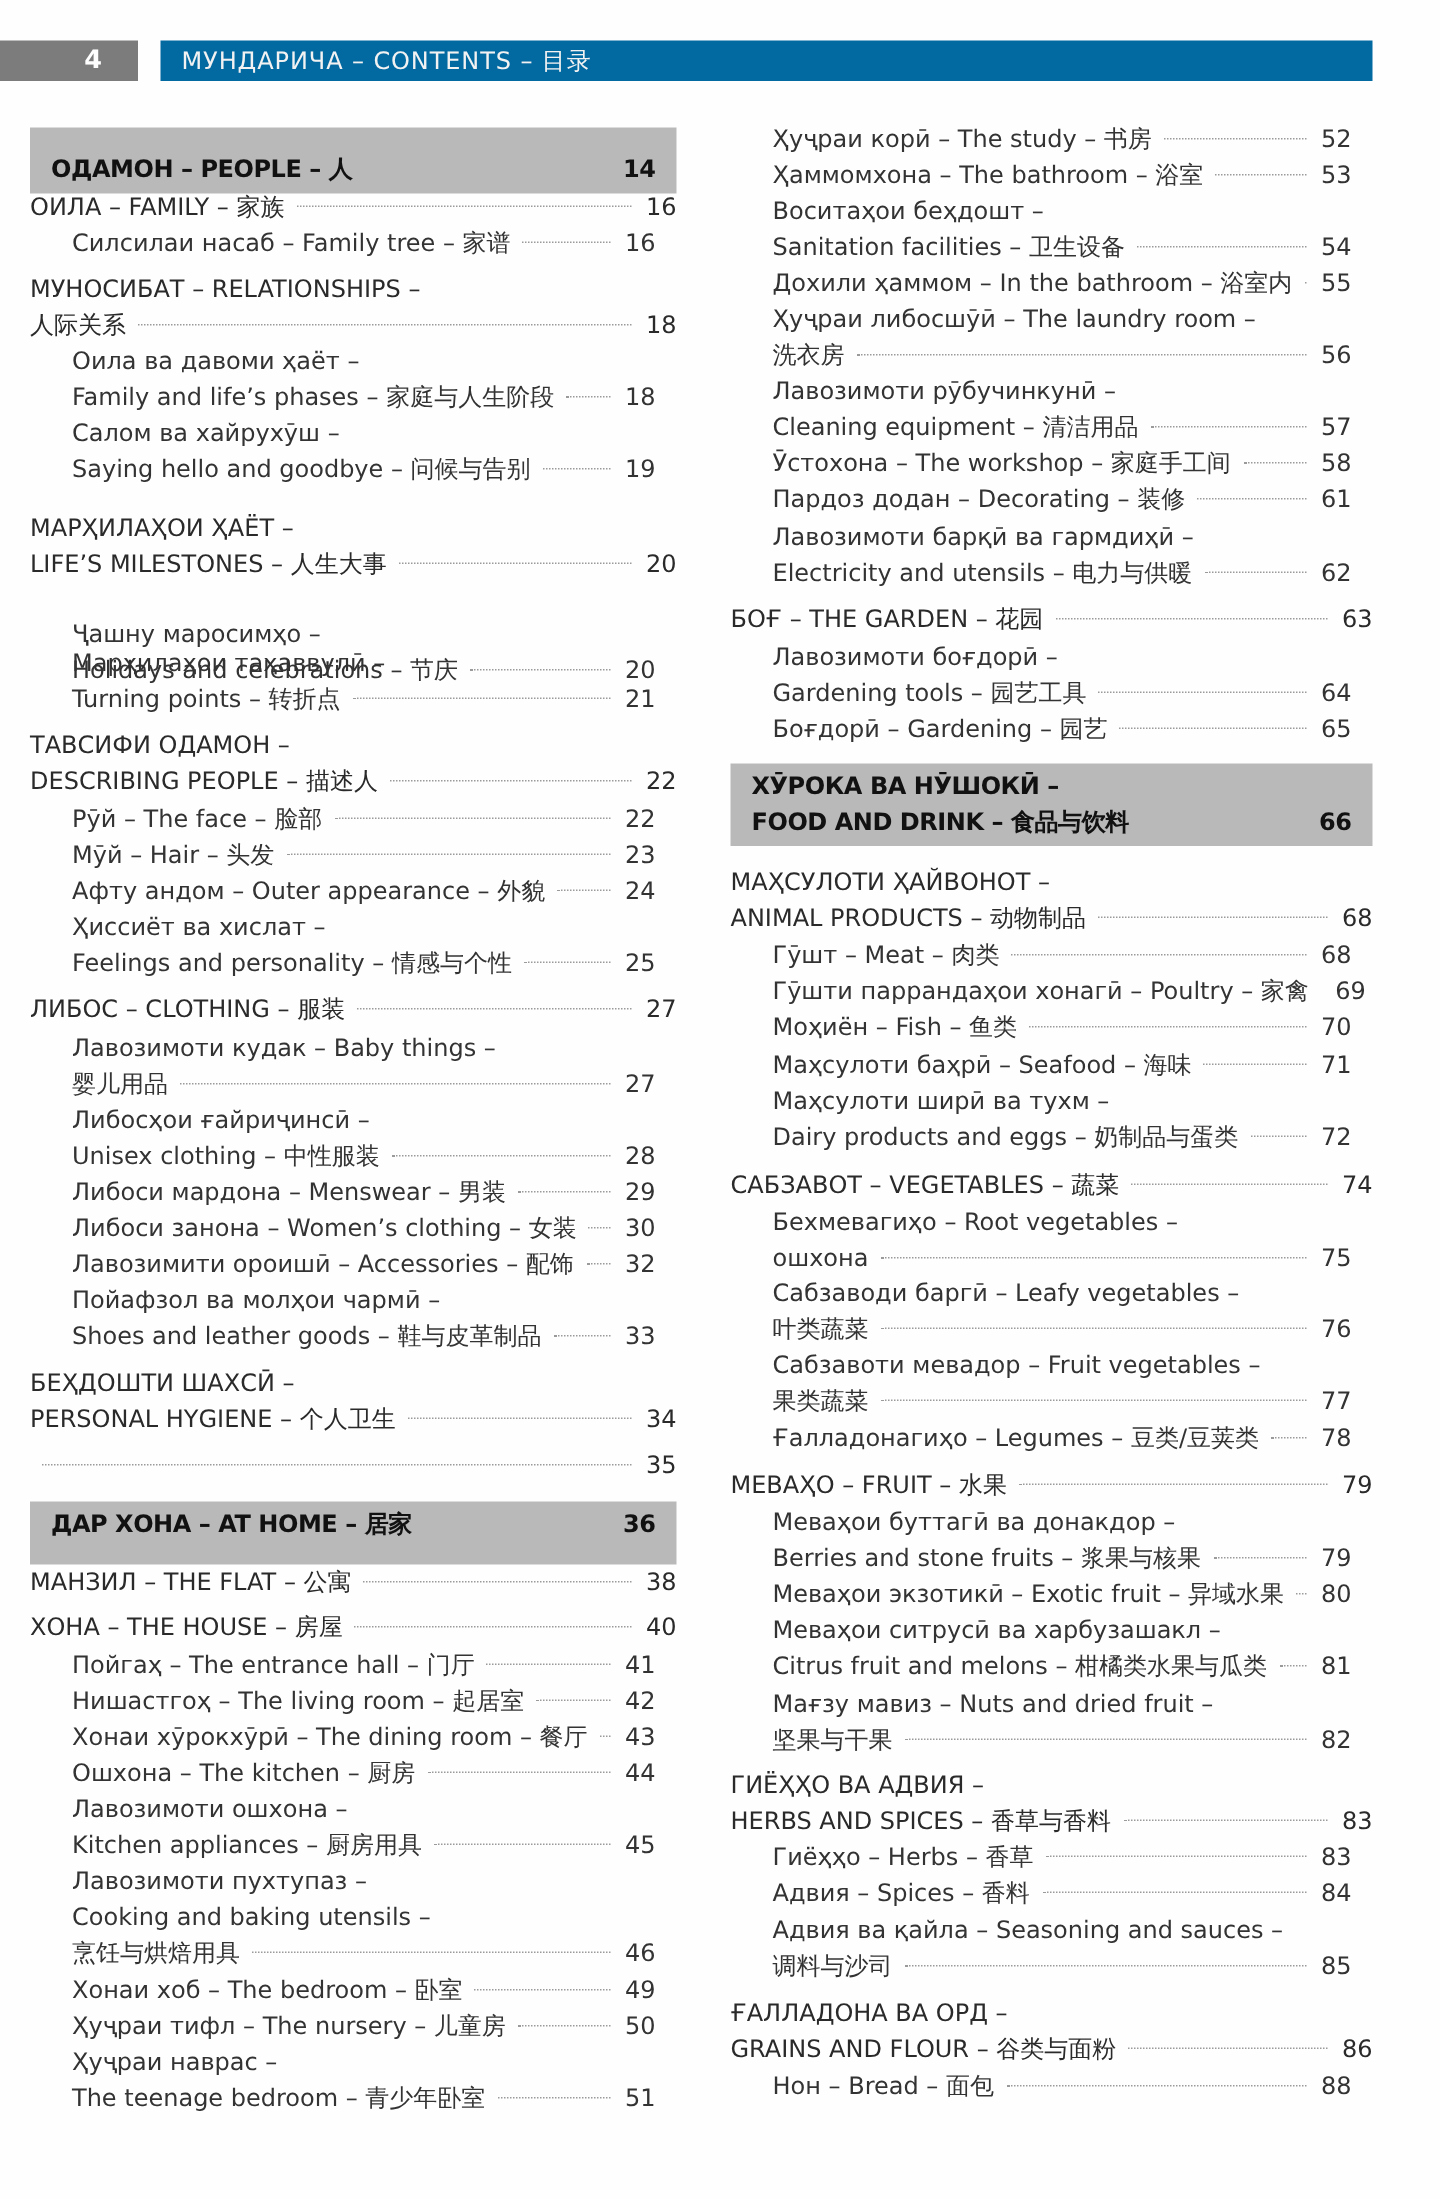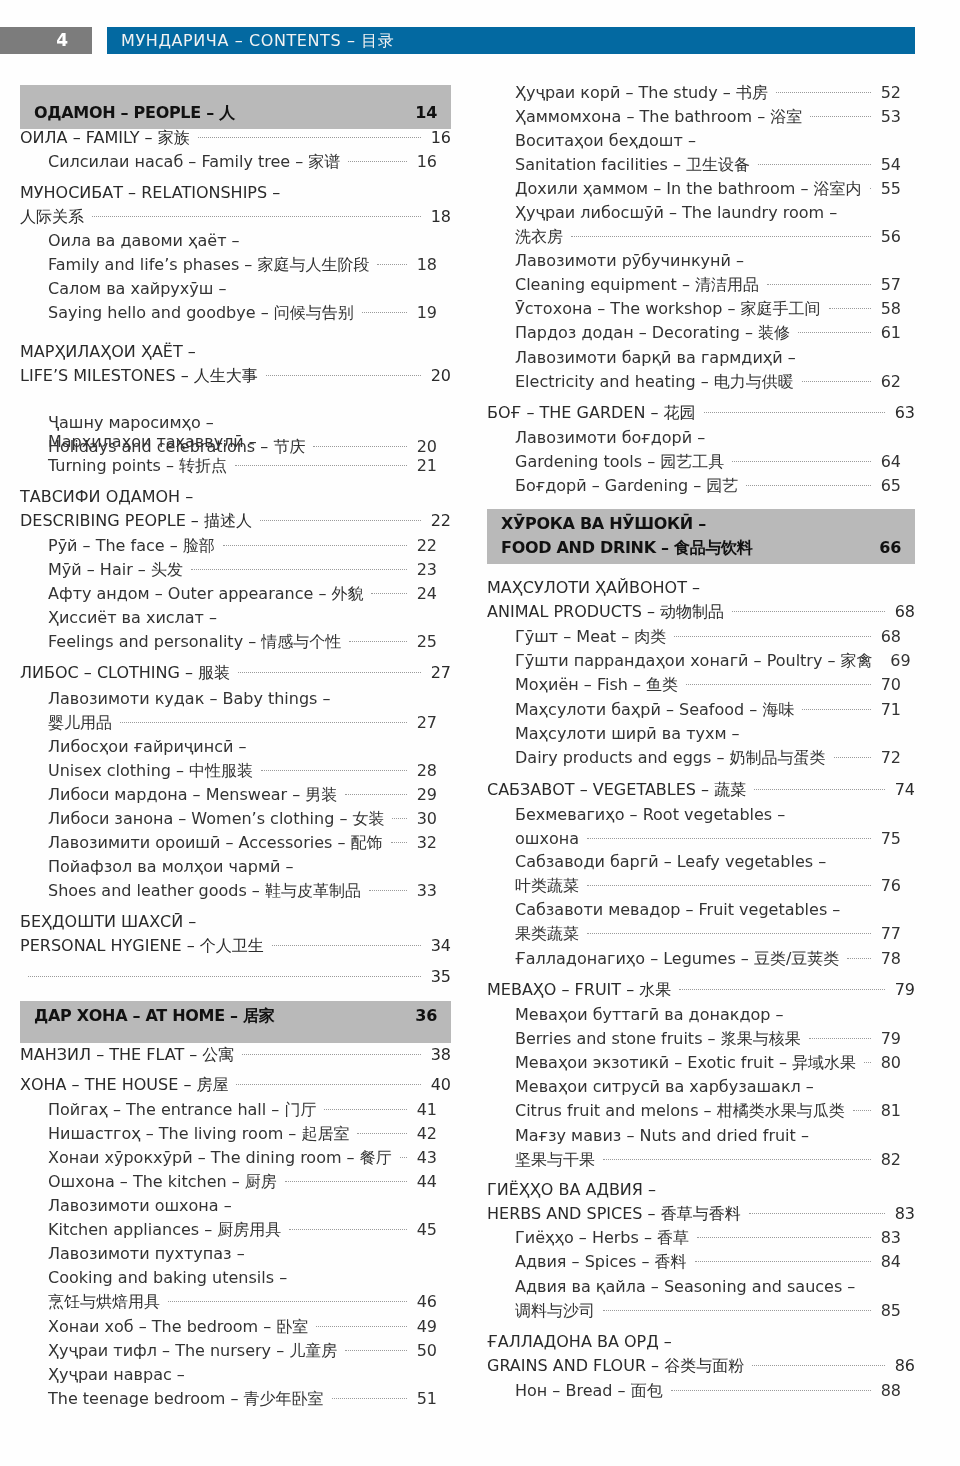--- a/index.html
+++ b/index.html
@@ -399,21 +399,21 @@
         <span class="txt">Пардоз додан – Decorating – 装修</span>
         <span class="dots"></span>
         <span class="pg">61</span>
       </div>
     </div>
     <div class="item sub" style="top: 346px;">
       <div class="line">
         <span class="txt">Лавозимоти барқӣ ва гармдиҳӣ –</span>
       </div>
       <div class="line">
-        <span class="txt">Electricity and heating – 电力与供暖</span>
+        <span class="txt">Electricity and utensils – 电力与供暖</span>
         <span class="dots"></span>
         <span class="pg">62</span>
       </div>
     </div>
     <div class="item section" style="top: 401px;">
       <div class="line">
         <span class="txt">БОҒ – THE GARDEN – 花园</span>
         <span class="dots"></span>
         <span class="pg">63</span>
       </div>

